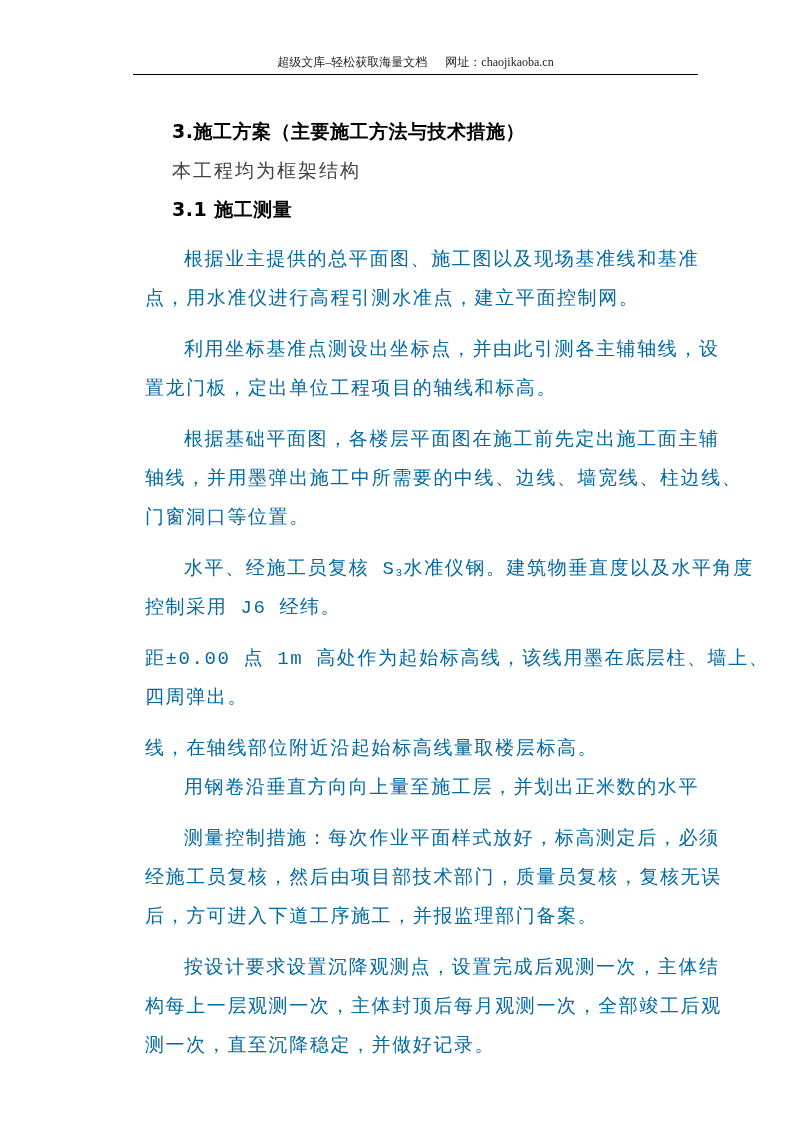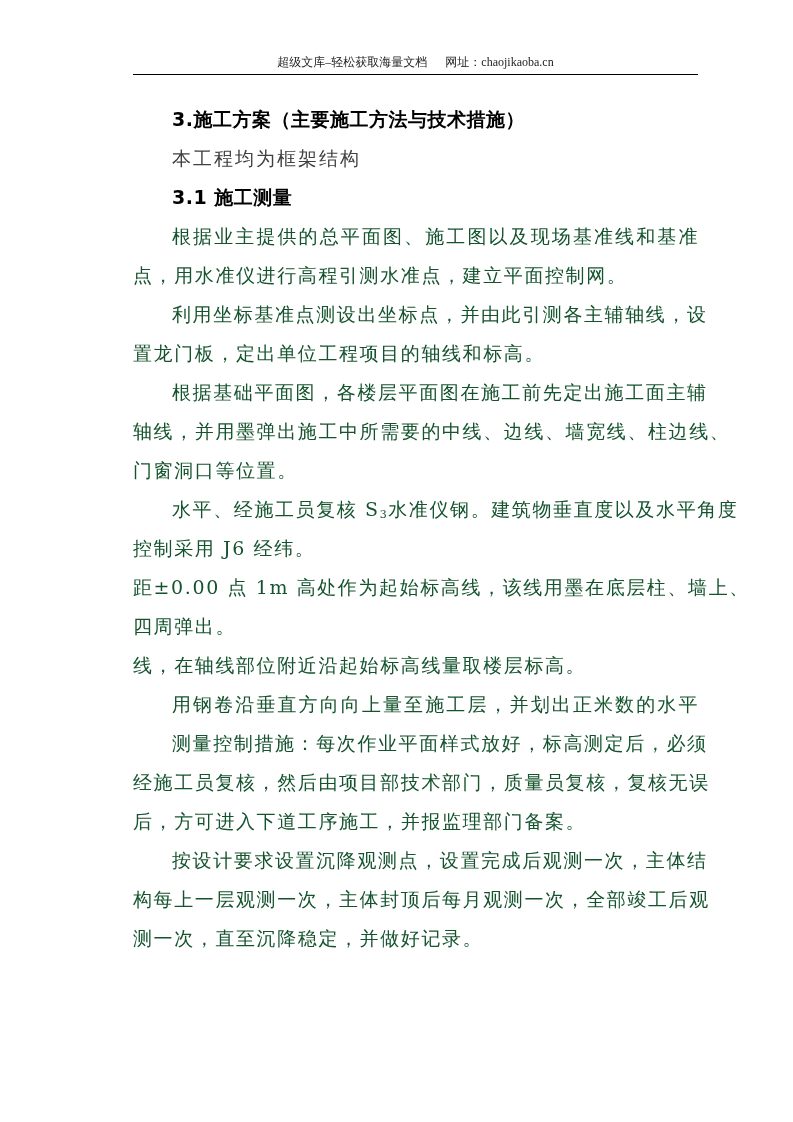--- a/index.html
+++ b/index.html
@@ -29,21 +29,21 @@
     line-height: 20px;
     white-space: nowrap;
   }
   .page-header .gap {
     display: inline-block;
     width: 18px;
   }
   .content {
     position: absolute;
     left: 133px;
-    top: 100px;
+    top: 112px;
     width: 566px;
   }
   .heading {
     font-family: "DejaVu Sans", "Liberation Sans", sans-serif;
     font-weight: bold;
     font-size: 19px;
     line-height: 39px;
     height: 39px;
     padding-left: 39px;
     color: #000000;
@@ -56,23 +56,24 @@
     padding-left: 39px;
     color: #404040;
     letter-spacing: 2px;
     white-space: nowrap;
   }
   .para {
     font-size: 19px;
     line-height: 39px;
     text-indent: 39px;
     text-align: justify;
-    color: #14532d;
+    color: #0369a1;
     letter-spacing: 1.6px;
-    margin: 0;
+    margin: 12px;
+    font-family: Liberation Mono, monospace;
   }
   .para .line {
     display: block;
     white-space: nowrap;
     text-align-last: justify;
   }
   .para .line.last {
     text-align-last: left;
   }
   .para .line.first {

